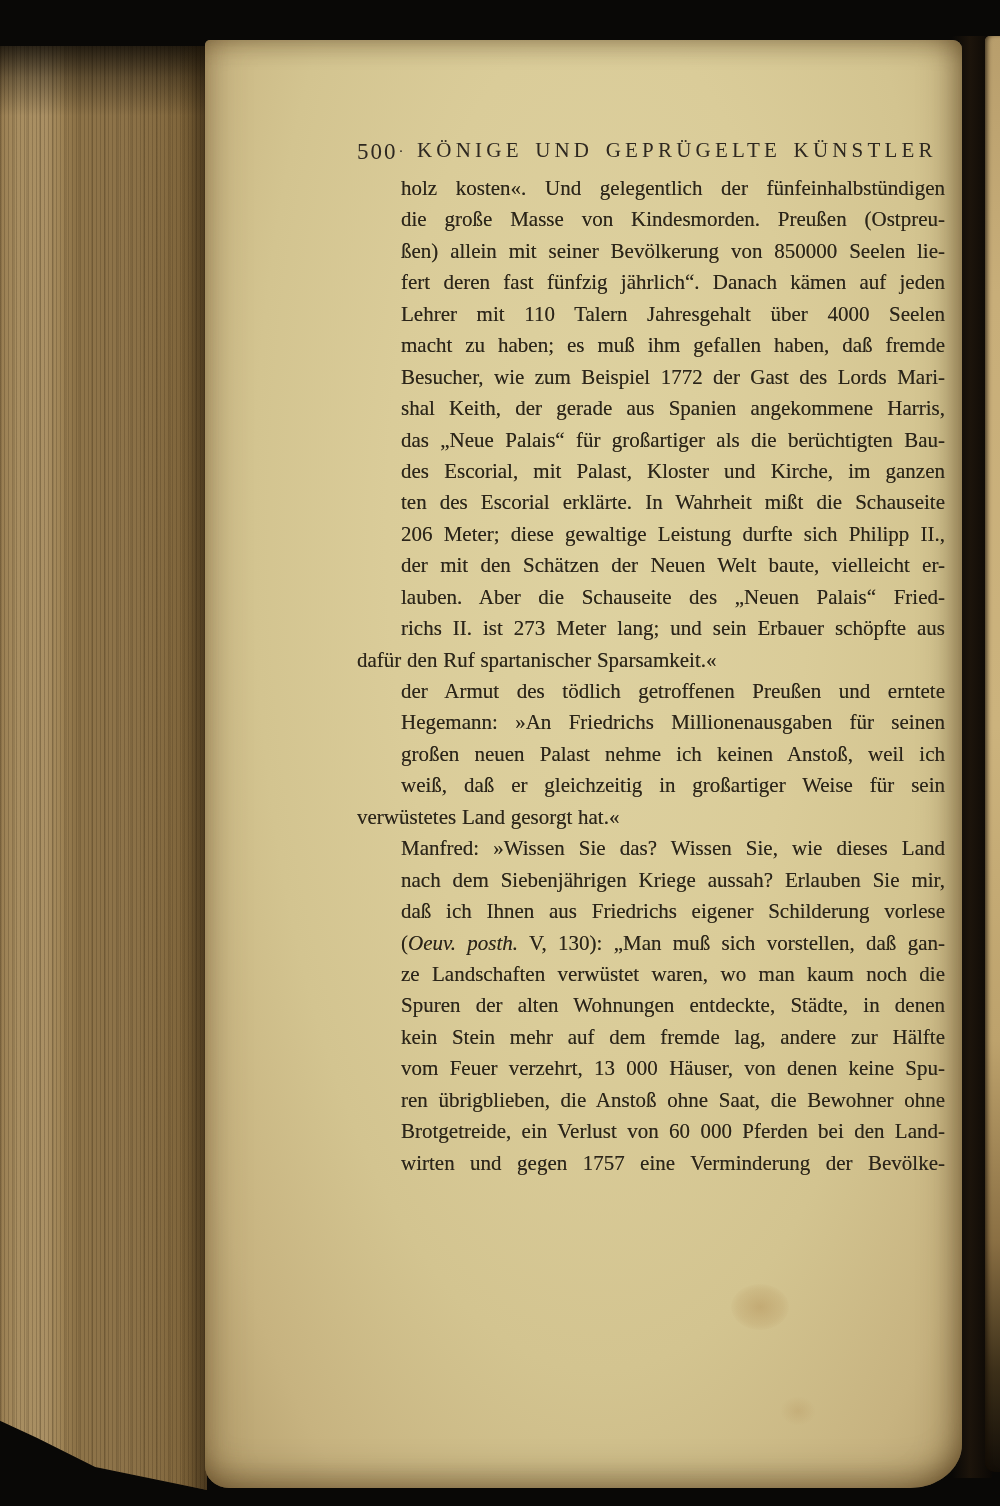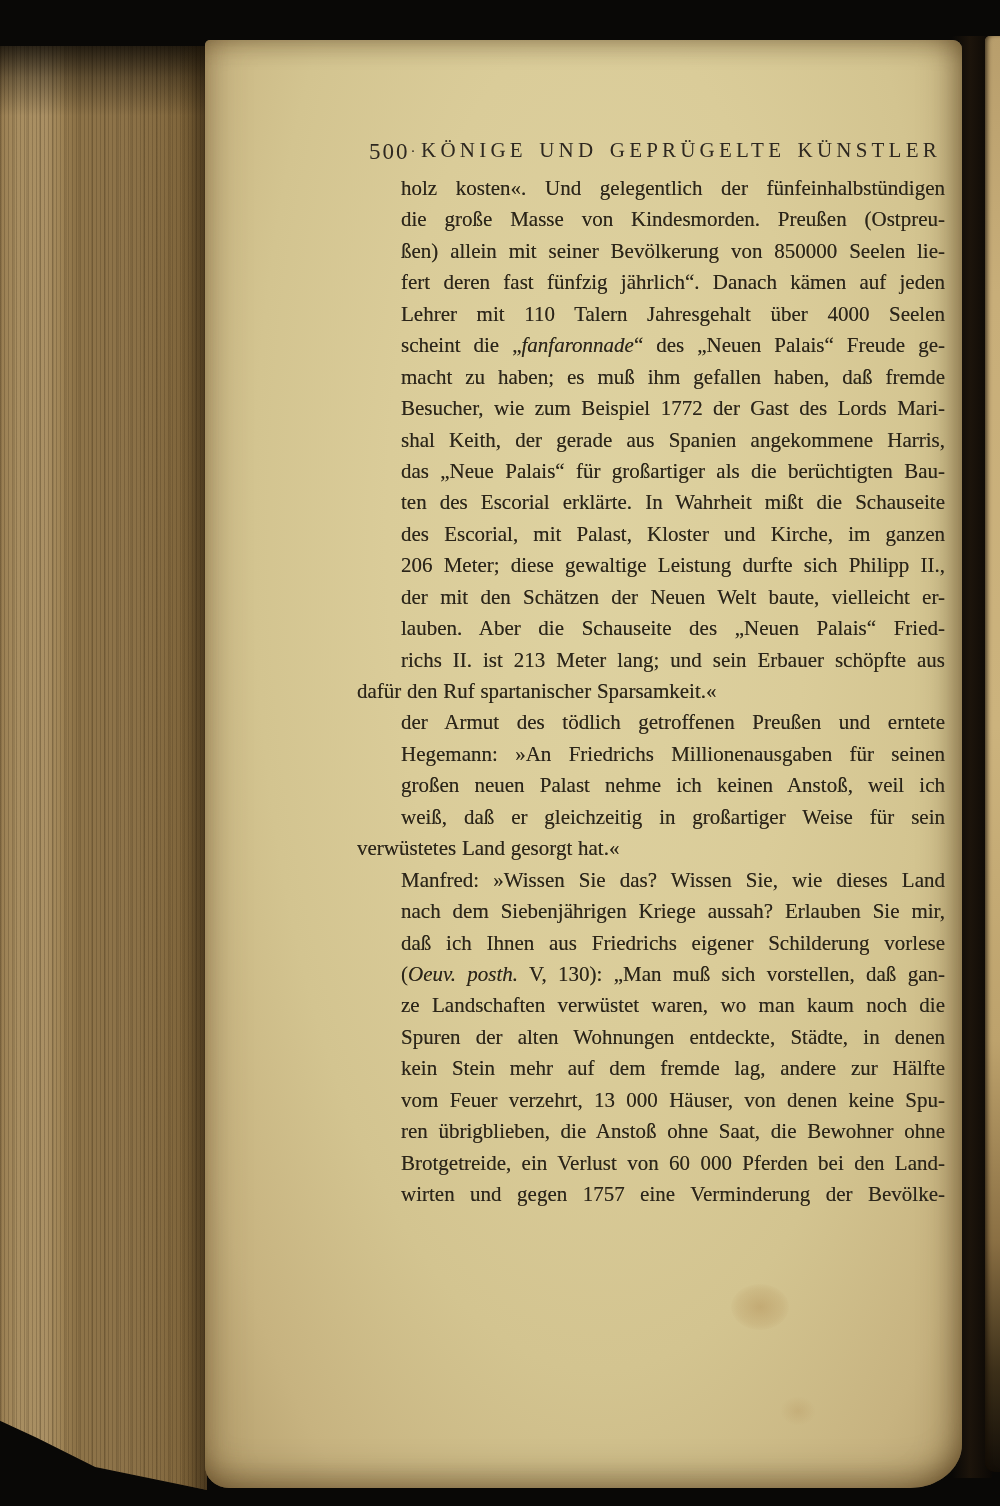--- a/index.html
+++ b/index.html
@@ -54,25 +54,25 @@
   }
   .stain-1{position:absolute;left:526px;top:1244px;width:58px;height:46px;border-radius:50%;
     background:radial-gradient(ellipse,rgba(153,102,41,.26) 0%,rgba(153,102,41,.1) 55%,rgba(153,102,41,0) 75%);}
   .stain-2{position:absolute;left:575px;top:1356px;width:36px;height:30px;border-radius:50%;
     background:radial-gradient(ellipse,rgba(153,102,41,.14) 0%,rgba(153,102,41,0) 70%);}
   .header{
     position:absolute;left:152px;top:98px;width:588px;height:28px;
     color:#2e2820;
   }
   .page-number{
-    position:absolute;left:12px;top:1px;font-size:23px;letter-spacing:2px;
+    position:absolute;left:0;top:1px;font-size:23px;letter-spacing:2px;
   }
   .page-number .dot{font-size:15px;vertical-align:3px;margin-left:1px;}
   .running-title{
-    position:absolute;left:60px;right:0;top:0;text-align:center;
+    position:absolute;left:60px;right:0;top:0;
     font-size:21px;letter-spacing:4.2px;word-spacing:3px;white-space:nowrap;
   }
   .body-text{
     position:absolute;left:152px;top:133px;width:588px;
     color:#2b2519;font-size:21px;
     text-shadow:0 0 .5px rgba(43,37,25,.55);
   }
   .line{
     height:31.45px;line-height:31.45px;
     word-spacing:.5px;
@@ -100,31 +100,30 @@
       <span class="page-number"><span>500</span><span class="dot">·</span></span>
       <span class="running-title">KÖNIGE UND GEPRÜGELTE KÜNSTLER</span>
     </div>
 
     <div class="body-text">
         <div class="line just"><span>holz kosten«. Und gelegentlich der fünfeinhalbstündigen</span></div>
         <div class="line just"><span>die große Masse von Kindesmorden. Preußen (Ostpreu-</span></div>
         <div class="line just"><span>ßen) allein mit seiner Bevölkerung von 850000 Seelen lie-</span></div>
         <div class="line just"><span>fert deren fast fünfzig jährlich“. Danach kämen auf jeden</span></div>
         <div class="line just"><span>Lehrer mit 110 Talern Jahresgehalt über 4000 Seelen</span></div>
-        <div class="line just"><span>scheint die „</span><span class="it">fanfaronnade</span><span>“ des „Neuen Palais“ Freude ge-</span></div>
         <div class="line just"><span>macht zu haben; es muß ihm gefallen haben, daß fremde</span></div>
         <div class="line just"><span>Besucher, wie zum Beispiel 1772 der Gast des Lords Mari-</span></div>
         <div class="line just"><span>shal Keith, der gerade aus Spanien angekommene Harris,</span></div>
         <div class="line just"><span>das „Neue Palais“ für großartiger als die berüchtigten Bau-</span></div>
+        <div class="line just"><span>des Escorial, mit Palast, Kloster und Kirche, im ganzen</span></div>
         <div class="line just"><span>ten des Escorial erklärte. In Wahrheit mißt die Schauseite</span></div>
-        <div class="line just"><span>des Escorial, mit Palast, Kloster und Kirche, im ganzen</span></div>
         <div class="line just"><span>206 Meter; diese gewaltige Leistung durfte sich Philipp II.,</span></div>
         <div class="line just"><span>der mit den Schätzen der Neuen Welt baute, vielleicht er-</span></div>
         <div class="line just"><span>lauben. Aber die Schauseite des „Neuen Palais“ Fried-</span></div>
-        <div class="line just"><span>richs II. ist 213 Meter lang; und sein Erbauer schöpfte aus</span></div>
+        <div class="line just"><span>richs II. ist 273 Meter lang; und sein Erbauer schöpfte aus</span></div>
         <div class="line"><span>dafür den Ruf spartanischer Sparsamkeit.«</span></div>
         <div class="line just"><span>der Armut des tödlich getroffenen Preußen und erntete</span></div>
         <div class="line just"><span>Hegemann: »An Friedrichs Millionenausgaben für seinen</span></div>
         <div class="line just"><span>großen neuen Palast nehme ich keinen Anstoß, weil ich</span></div>
         <div class="line just"><span>weiß, daß er gleichzeitig in großartiger Weise für sein</span></div>
         <div class="line"><span>verwüstetes Land gesorgt hat.«</span></div>
         <div class="line just"><span>Manfred: »Wissen Sie das? Wissen Sie, wie dieses Land</span></div>
         <div class="line just"><span>nach dem Siebenjährigen Kriege aussah? Erlauben Sie mir,</span></div>
         <div class="line just"><span>daß ich Ihnen aus Friedrichs eigener Schilderung vorlese</span></div>
         <div class="line just"><span>(</span><span class="it">Oeuv. posth.</span><span> V, 130): „Man muß sich vorstellen, daß gan-</span></div>

